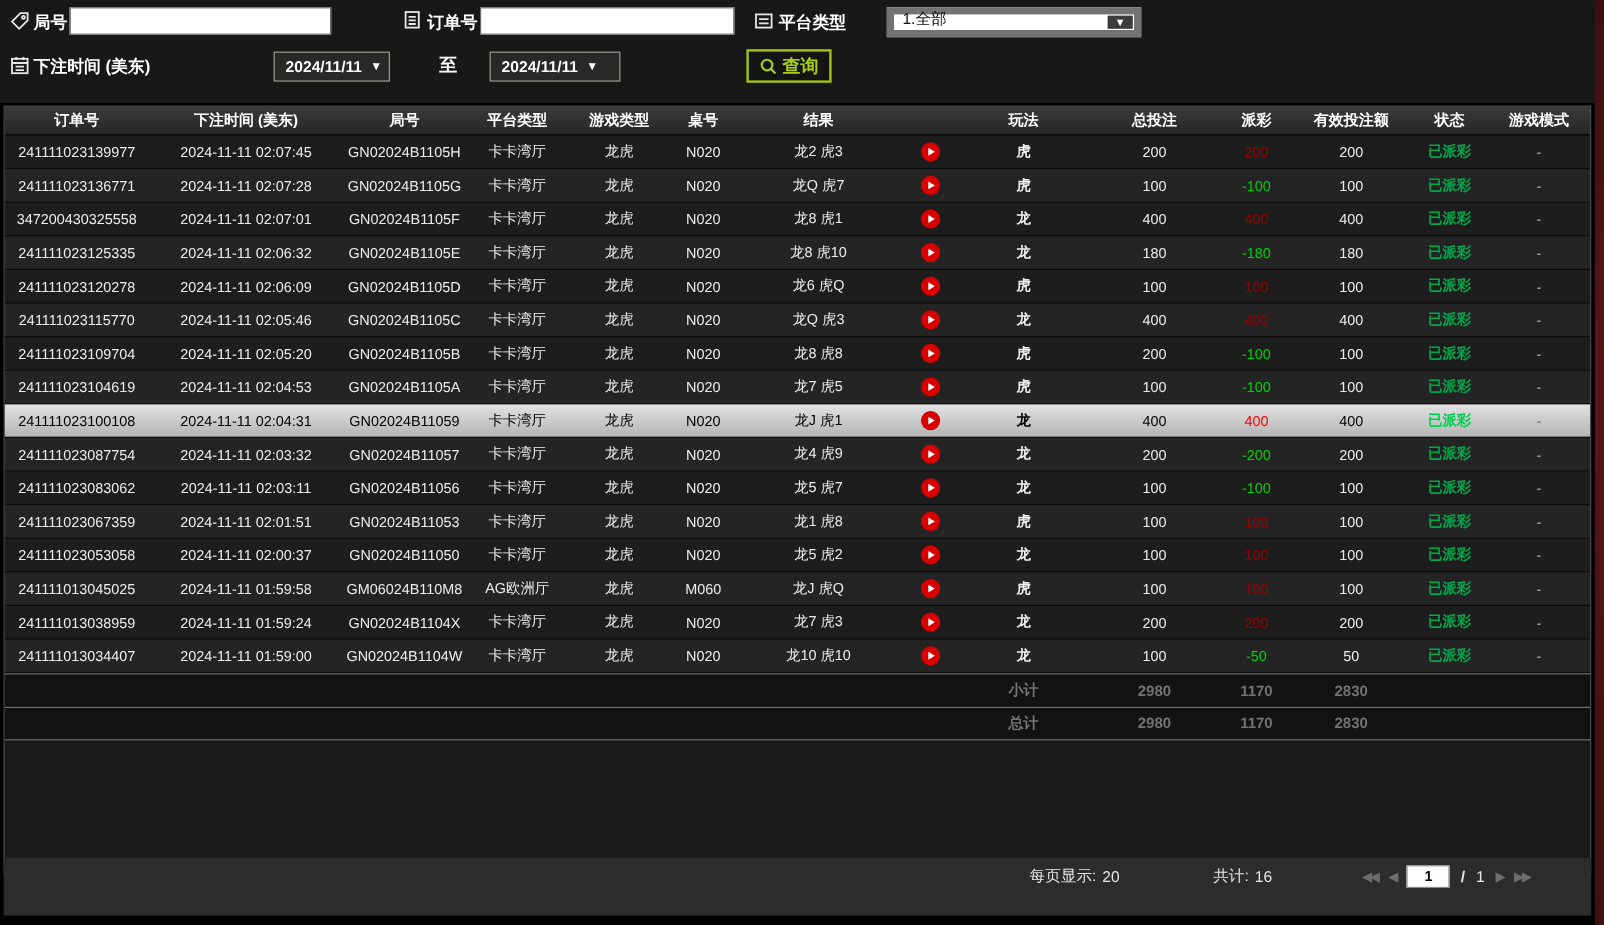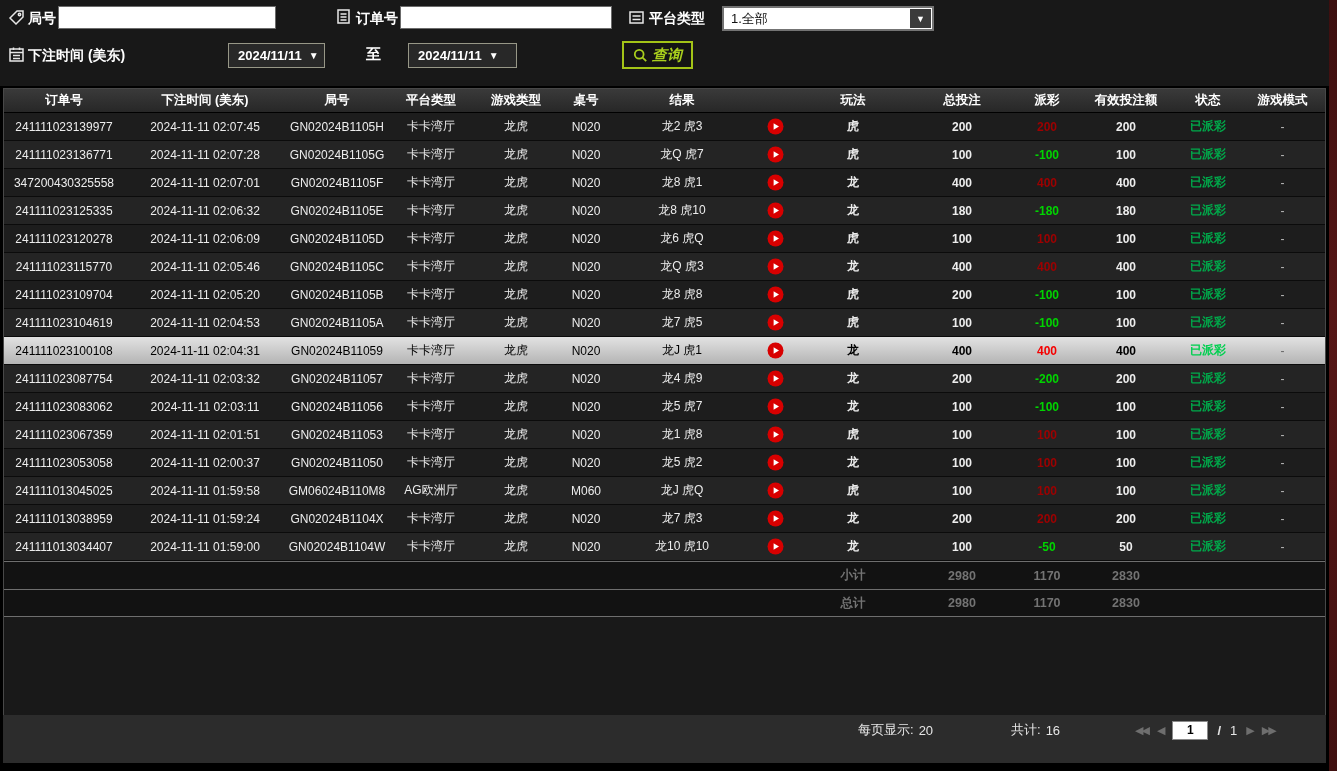--- a/index.html
+++ b/index.html
@@ -7,37 +7,37 @@
   .app { position:absolute; inset:0; background:#000; }
 
   
   .right-strip { position:absolute; top:0; right:0; width:8px; height:771px; background:linear-gradient(180deg,#3c0f0f,#561616 40%,#401010); }
 
   
   .filter-bar { position:absolute; top:0; left:0; right:8px; height:86px; background:#181818; }
   .flabel { position:absolute; color:#fff; font-weight:bold; font-size:14px; white-space:nowrap; }
   .ficon { position:absolute; width:17px; height:17px; }
   .text-input { position:absolute; height:23px; background:#fff; border:1px solid #6b6b6b; font-size:13px; color:#000; padding:0 4px; }
-  .dropdown { position:absolute; height:25px; background:#fff; border:2px solid #737373; display:flex; align-items:center; padding-left:7px; font-size:13px; color:#111; }
+  .dropdown { position:absolute; height:25px; background:#fff; border:6px solid #737373; display:flex; align-items:flex-end; padding-left:7px; font-size:13px; color:#111;margin-left:17px; }
   .dropdown .dd-arrow { position:absolute; right:1px; top:1px; bottom:1px; width:21px; background:#3b3b3b; color:#fff; font-size:9px; display:flex; align-items:center; justify-content:center; }
   .date-btn { position:absolute; height:25px; background:#282828; border:1px solid #979787; color:#fff; font-weight:bold; font-size:13px; display:flex; align-items:center; gap:7px; padding:0 9px; cursor:default; }
   .date-btn .da { font-size:10px; }
-  .query-btn { position:absolute; left:622px; top:41px; height:28px; padding:0 9px; background:#141414; border:2px solid #a3c417; color:#a9cf1d; font-weight:bold; font-size:15px; display:flex; align-items:center; gap:4px;font-style:italic; }
+  .query-btn { position:absolute; left:622px; top:41px; height:28px; padding:0 9px; background:#141414; border:2px solid #a3c417; color:#a9cf1d; font-weight:bold; font-size:15px; display:flex; align-items:center; gap:4px; }
 
   
   :root { --cols: 120px 162px 102px 86px 84px 56px 136px 50px 106px 112px 58px 100px 64px 1fr; }
   .table-panel { position:absolute; top:88px; left:3px; right:11px; bottom:42px; background:#191919; border:1px solid #484848; }
   .thead { display:grid; grid-template-columns:var(--cols); height:24px; align-items:center; text-align:center;
            background:linear-gradient(180deg,#3a3a3a,#272727); color:#fff; font-weight:bold; font-size:12.5px; border-bottom:1px solid #000; }
   .row { display:grid; grid-template-columns:var(--cols); height:28px; align-items:center; text-align:center; font-size:12px; color:#ededed; border-bottom:1px solid #0b0b0b; }
   .row.odd  { background:#1d1d1d; }
   .row.even { background:#242424; }
   .row.selected { background:linear-gradient(180deg,#e2e2e2,#b4b4b4); color:#000; }
   .cell { overflow:hidden; white-space:nowrap; }
-  .num { font-weight:bold; }
+  .num { font-weight:normal; }
   .bet { font-weight:bold; }
   .payout.pos { color:#9e0000; }
   .payout.neg { color:#00d400; }
   .row.selected .payout.pos { color:#f50000; }
   .status { color:#00a84a; font-weight:bold; }
   .row.selected .status { color:#00d050; }
   .mode { color:#b9b9b9; }
   .row.selected .mode { color:#666; }
   .play-cell { display:flex; justify-content:center; align-items:center; }
   .play-btn { width:17px; height:17px; display:inline-block; cursor:pointer; }

